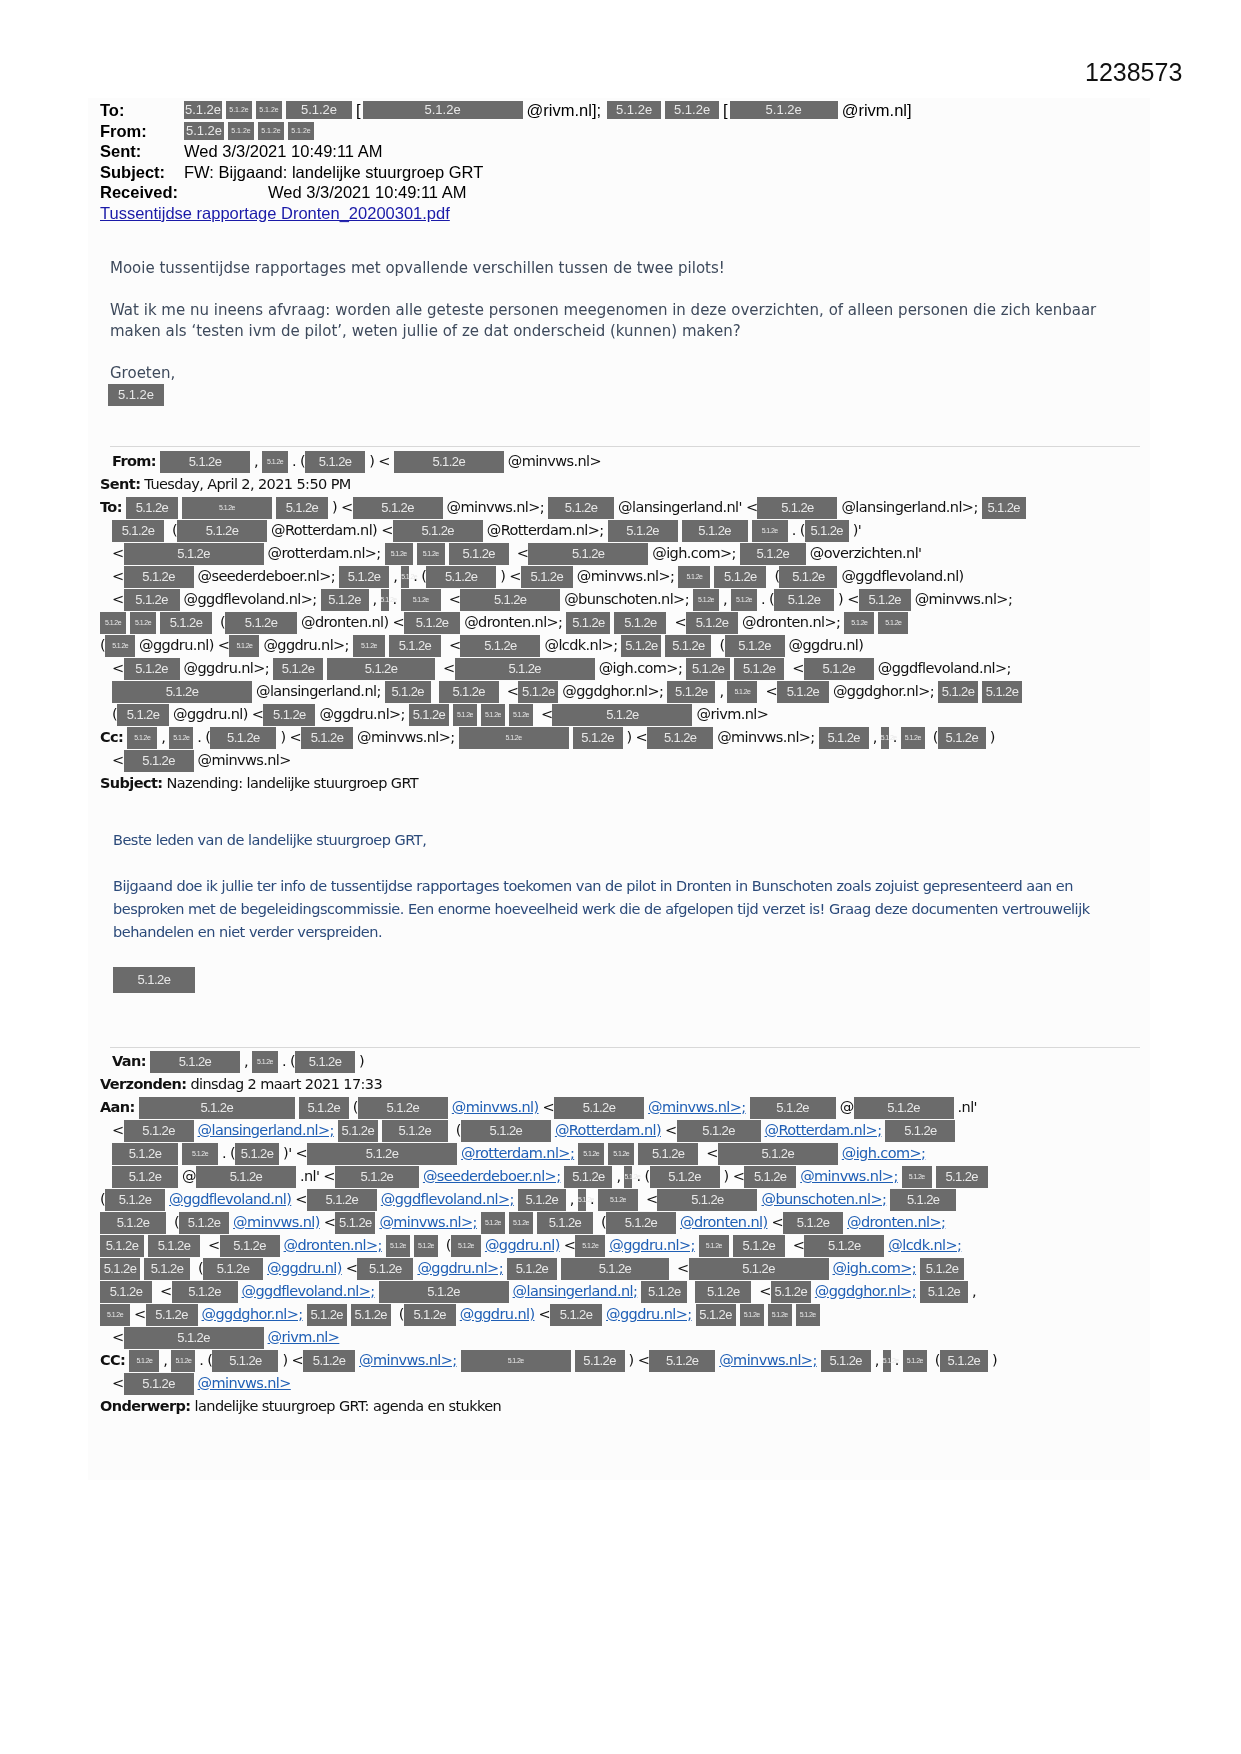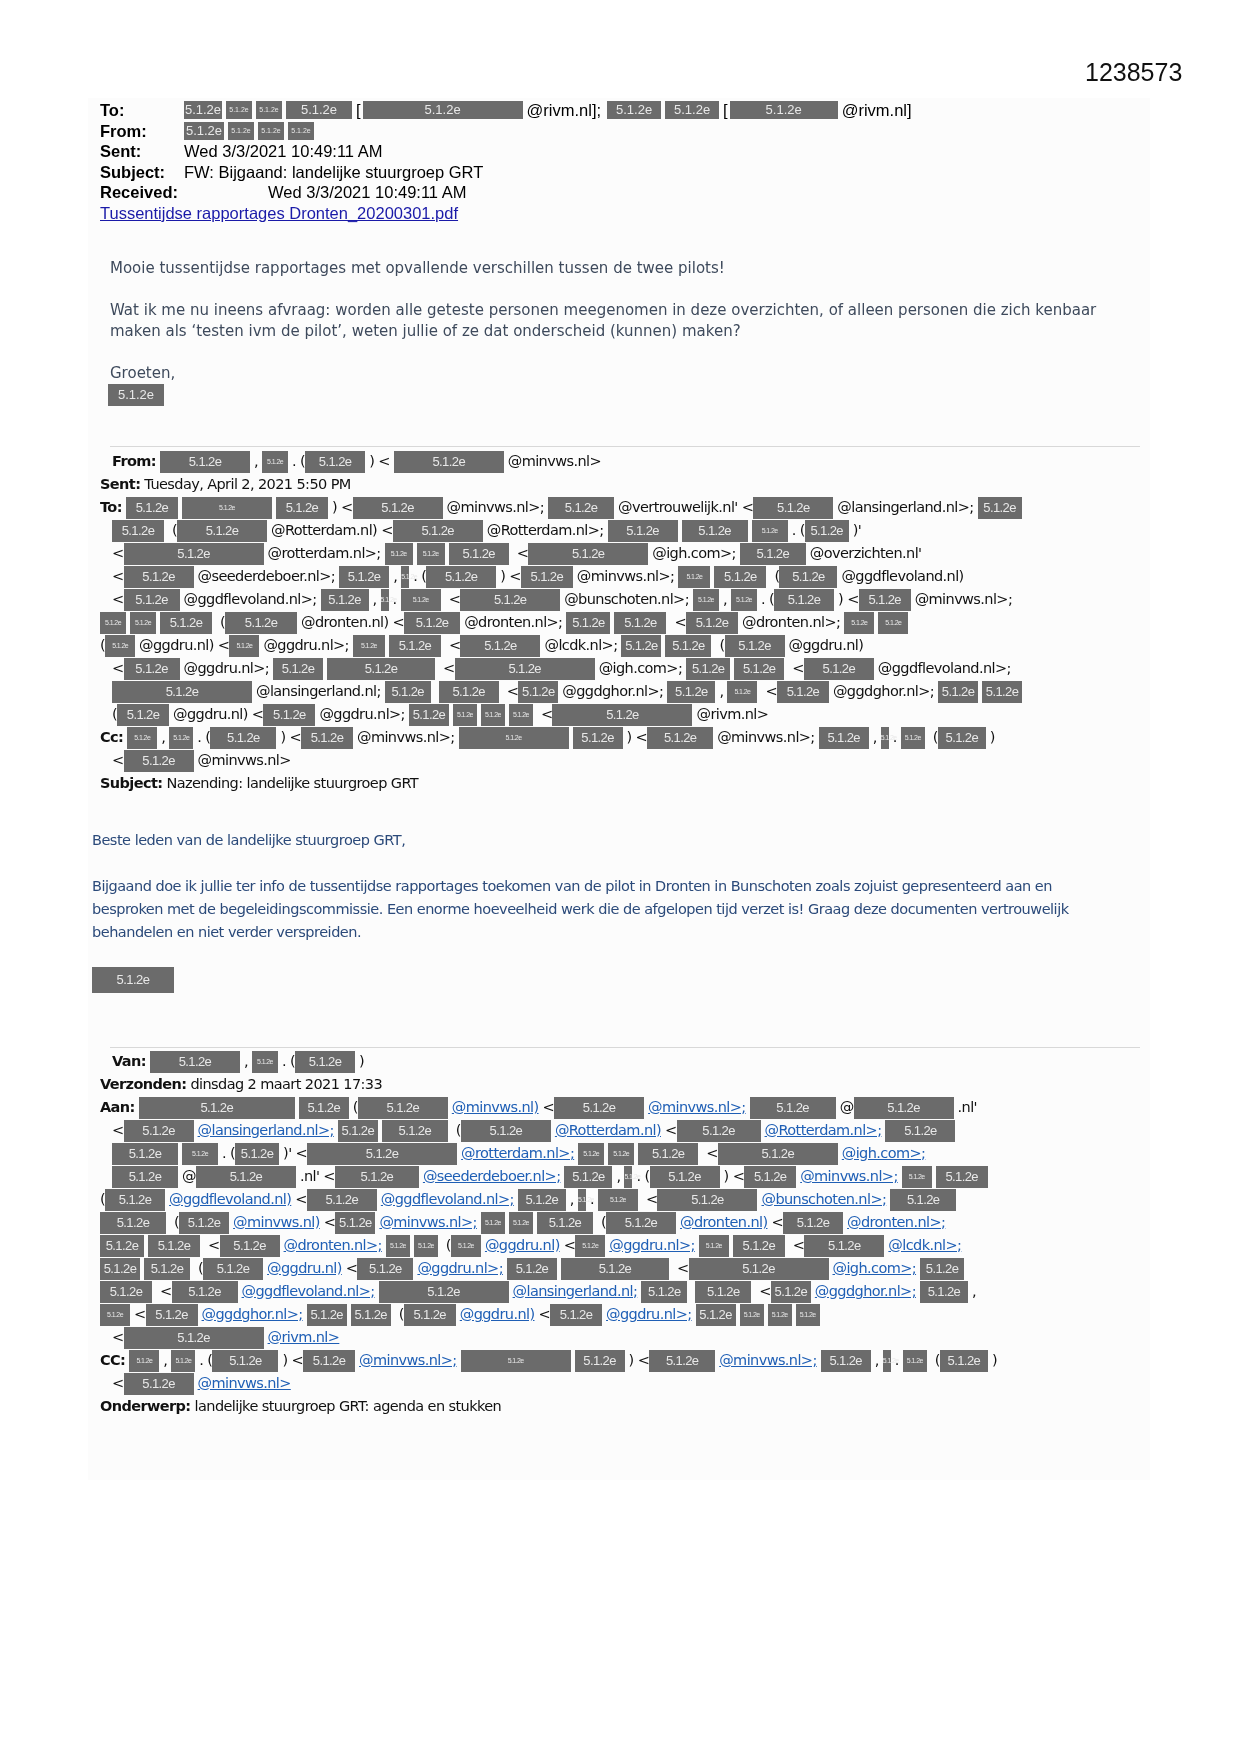--- a/index.html
+++ b/index.html
@@ -14,21 +14,21 @@
   .r { display: inline-block; background: #6b6b6b; color: #e8e8e8; font-size: 13px; text-align: center; line-height: 18px; height: 18px; margin-right: 4px; vertical-align: middle; font-family: "Liberation Sans", sans-serif; }
   .r.sm { font-size: 7px; }
   .r.tall { height: 22px; line-height: 22px; }
   .note { position: absolute; left: 110px; top: 258px; width: 1010px; font-family: "DejaVu Sans", sans-serif; font-size: 15px; color: #3e4a5c; line-height: 21px; }
   .note p { margin: 0 0 21px 0; }
   .sep { position: absolute; left: 110px; width: 1030px; height: 1px; background: #d8d8d8; }
   .mail { position: absolute; left: 100px; width: 1040px; font-family: "DejaVu Sans", sans-serif; font-size: 14.5px; line-height: 23px; color: #111; letter-spacing: -0.6px; }
   .mail b { font-weight: bold; }
   .mail .line { white-space: nowrap; }
   .mail .ind { padding-left: 12px; }
-  .body2 { position: absolute; left: 92px; width: 1020px; font-family: "DejaVu Sans", sans-serif; font-size: 14.5px; line-height: 23px; color: #2b4a7a; letter-spacing: -0.5px; }
+  .body2 { position: absolute; left: 113px; width: 1020px; font-family: "DejaVu Sans", sans-serif; font-size: 14.5px; line-height: 23px; color: #2b4a7a; letter-spacing: -0.5px; }
   .body2 p { margin: 0 0 23px 0; }
   .lnk { color: #1f5fb5; text-decoration: underline; }
 </style>
 </head>
 <body>
 
 <div class="docnum">1238573</div>
 <div class="panel"></div>
 
 <div class="hdr">
@@ -59,21 +59,21 @@
     <span>Wed 3/3/2021 10:49:11 AM</span>
   </div>
   <div class="row">
     <span class="lbl">Subject:</span>
     <span>FW: Bijgaand: landelijke stuurgroep GRT</span>
   </div>
   <div class="row">
     <span class="lbl wide">Received:</span>
     <span>Wed 3/3/2021 10:49:11 AM</span>
   </div>
-  <a class="att">Tussentijdse rapportages Dronten_20200301.pdf</a>
+  <a class="att">Tussentijdse rapportage Dronten_20200301.pdf</a>
 </div>
 
 <div class="note">
   <p>Mooie tussentijdse rapportages met opvallende verschillen tussen de twee pilots!</p>
   <p>Wat ik me nu ineens afvraag: worden alle geteste personen meegenomen in deze overzichten, of alleen personen die zich kenbaar maken als ‘testen ivm de pilot’, weten jullie of ze dat onderscheid (kunnen) maken?</p>
   <div>Groeten,</div>
   <span class="r tall" style="width:56px;margin-left:-2px">5.1.2e</span>
 </div>
 
 <div class="sep" style="top:446px"></div>
@@ -85,21 +85,21 @@
     <span class="r sm tall" style="width:26px">5.1.2e</span>. (<span class="r tall" style="width:60px">5.1.2e</span>) &lt;
     <span class="r tall" style="width:110px">5.1.2e</span><span>@minvws.nl&gt;</span>
   </div>
   <div class="line">
     <b>Sent:</b>
     <span>Tuesday, April 2, 2021 5:50 PM</span>
   </div>
   <div class="line">
     <b>To:</b>
     <span class="r tall" style="width:52px">5.1.2e</span><span class="r sm tall" style="width:90px">5.1.2e</span><span class="r tall" style="width:52px">5.1.2e</span>) &lt;<span class="r tall" style="width:90px">5.1.2e</span><span>@minvws.nl&gt;;</span>
-    <span class="r tall" style="width:66px">5.1.2e</span><span>@vertrouwelijk.nl'</span> &lt;<span class="r tall" style="width:80px">5.1.2e</span><span>@lansingerland.nl&gt;;</span>
+    <span class="r tall" style="width:66px">5.1.2e</span><span>@lansingerland.nl'</span> &lt;<span class="r tall" style="width:80px">5.1.2e</span><span>@lansingerland.nl&gt;;</span>
     <span class="r tall" style="width:44px">5.1.2e</span>
   </div>
   <div class="line ind">
     <span class="r tall" style="width:52px">5.1.2e</span> (<span class="r tall" style="width:90px">5.1.2e</span><span>@Rotterdam.nl)</span> &lt;<span class="r tall" style="width:90px">5.1.2e</span><span>@Rotterdam.nl&gt;;</span>
     <span class="r tall" style="width:70px">5.1.2e</span><span class="r tall" style="width:66px">5.1.2e</span><span class="r sm tall" style="width:36px">5.1.2e</span>. (<span class="r tall" style="width:44px">5.1.2e</span>)'
   </div>
   <div class="line ind">
     &lt;<span class="r tall" style="width:140px">5.1.2e</span><span>@rotterdam.nl&gt;;</span>
     <span class="r sm tall" style="width:28px">5.1.2e</span><span class="r sm tall" style="width:28px">5.1.2e</span><span class="r tall" style="width:60px">5.1.2e</span> &lt;<span class="r tall" style="width:120px">5.1.2e</span><span>@igh.com&gt;;</span>
     <span class="r tall" style="width:66px">5.1.2e</span><span>@overzichten.nl'</span>

